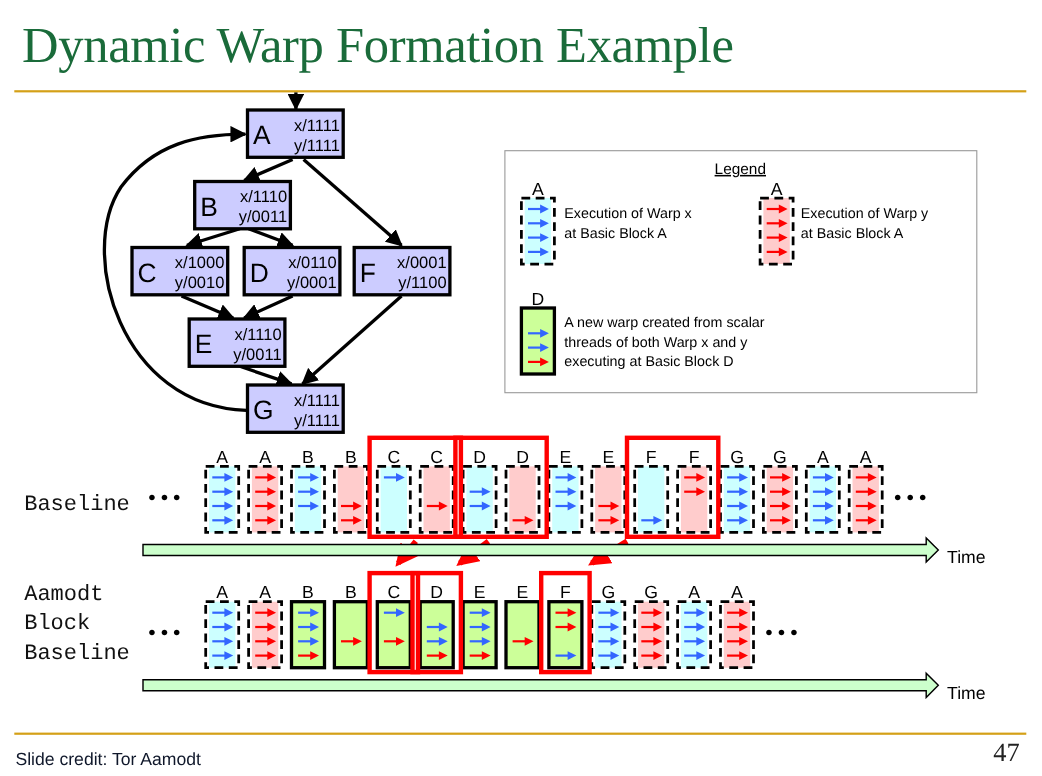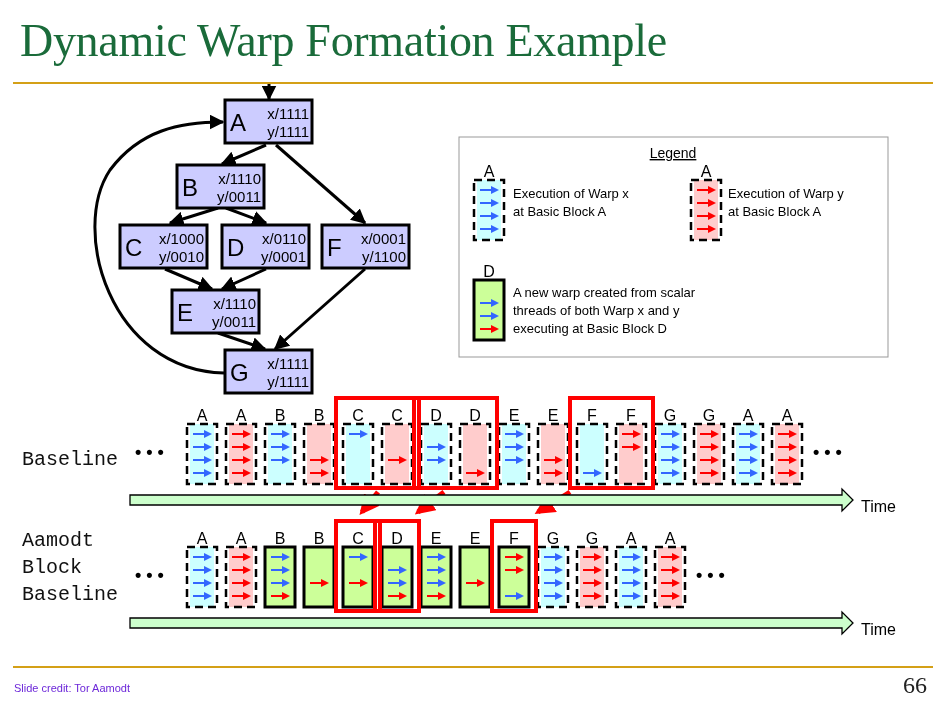--- a/index.html
+++ b/index.html
@@ -1,31 +1,31 @@
 <!DOCTYPE html>
 <html><head>
 <meta charset="utf-8">
 <style>
   html, body { margin: 0; padding: 0; background: #ffffff; }
   body { width: 947px; height: 705px; position: relative; overflow: hidden; font-family: "Liberation Sans", sans-serif; }
   .title { position: absolute; left: 20px; top: 14px; font-family: "Liberation Serif", serif; font-size: 46px; color: #1a6b3a; white-space: nowrap; letter-spacing: -0.3px; }
   .rule { position: absolute; left: 13px; width: 920px; height: 2px; background: #d4a017; }
-  .footer { position: absolute; left: 14px; top: 682px; font-size: 11px; color: #6d28d9; }
+  .footer { position: absolute; left: 14px; top: 682px; font-size: 16px; color: #0f172a; }
   .pagenum { position: absolute; right: 20px; top: 672px; font-family: "Liberation Serif", serif; font-size: 24px; color: #222; }
   .rowlabel { position: absolute; font-size: 20px; color: #111; line-height: 27px; font-family: Liberation Mono, monospace; }
   svg text { font-family: "Liberation Sans", sans-serif; }
 </style>
 </head>
 <body>
 
 <div class="title">Dynamic Warp Formation Example</div>
 <div class="rule" style="top:82px"></div>
 <div class="rule" style="top:666px"></div>
 <div class="footer">Slide credit: Tor Aamodt</div>
-<div class="pagenum">66</div>
+<div class="pagenum">47</div>
 
 <div class="rowlabel" style="left:22px;top:446px">Baseline</div>
 <div class="rowlabel" style="left:22px;top:527px">
   <div>Aamodt</div>
   <div>Block</div>
   <div>Baseline</div>
 </div>
 
 <svg id="diagram" width="947" height="705" style="position:absolute;left:0;top:0" xmlns="http://www.w3.org/2000/svg">
   <defs>

